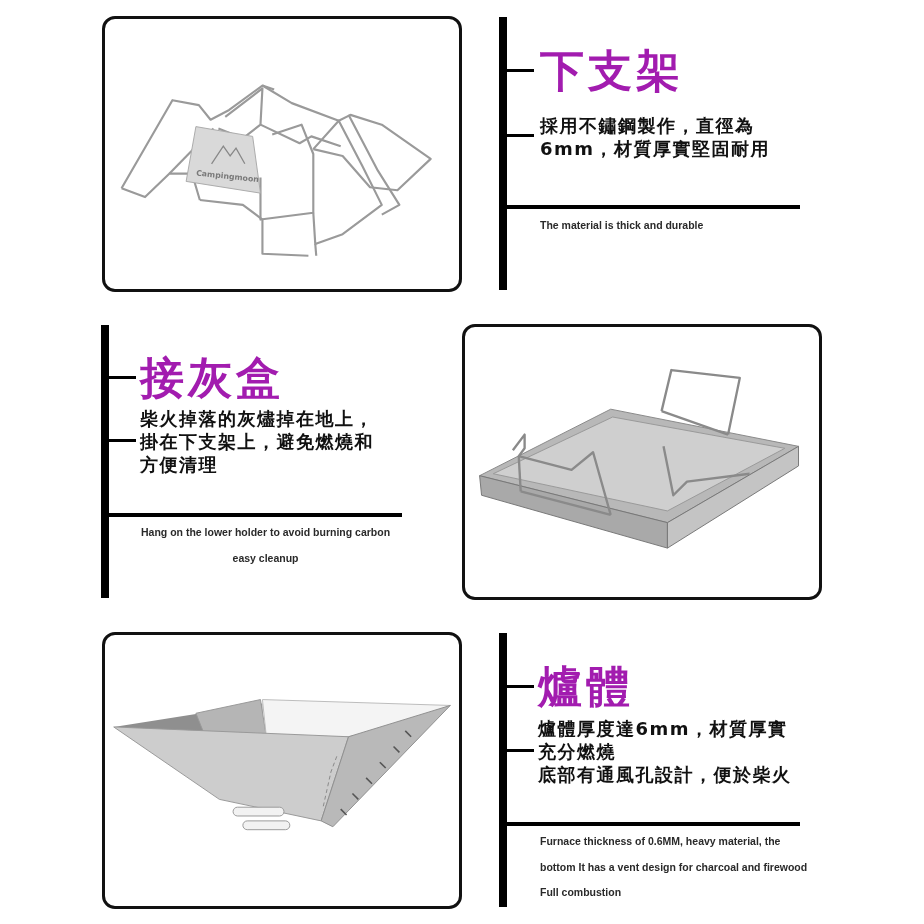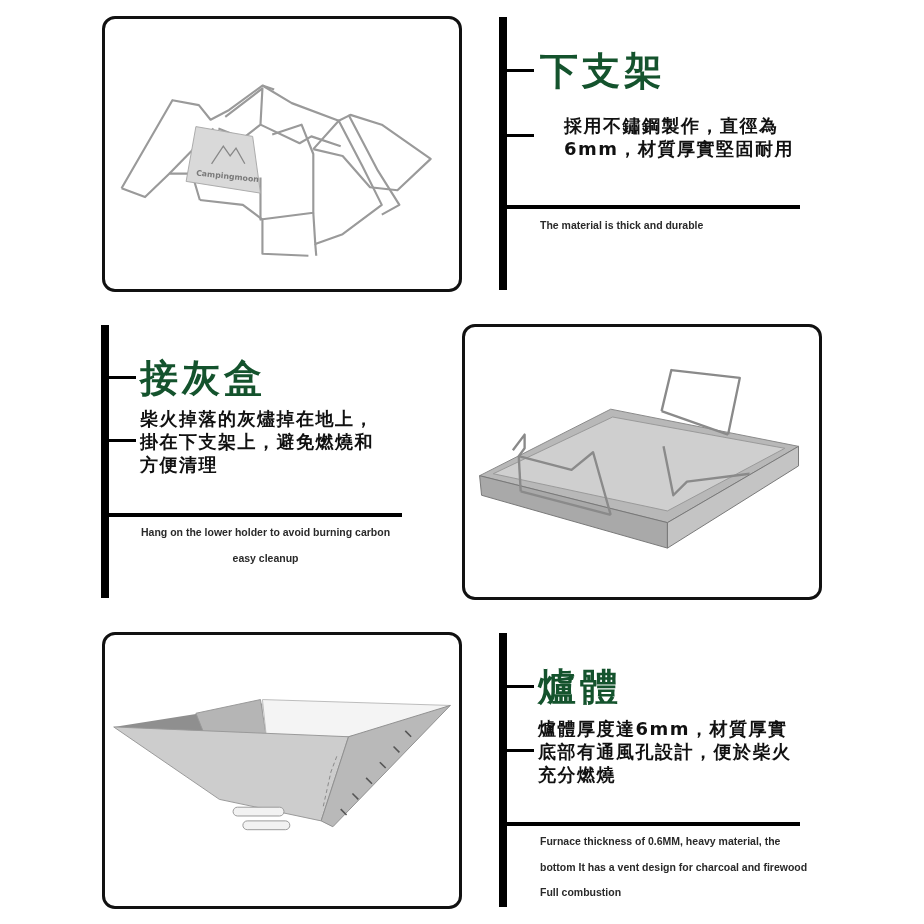--- a/index.html
+++ b/index.html
@@ -4,22 +4,22 @@
 <style>
   html, body { margin: 0; padding: 0; background: #ffffff; }
   body { width: 924px; height: 924px; position: relative; overflow: hidden;
          font-family: "DejaVu Sans", sans-serif; color: #111; }
   .frame { position: absolute; box-sizing: border-box; border: 3px solid #111;
            border-radius: 13px; background: #fff; overflow: hidden; }
   .frame svg { position: absolute; left: 0; top: 0; width: 100%; height: 100%; }
   .vbar { position: absolute; background: #000; width: 8px; }
   .tick { position: absolute; background: #000; height: 3px; width: 27px; }
   .divider { position: absolute; background: #000; height: 4px; }
-  .title { position: absolute; font-weight: bold; font-size: 38px; line-height: 44px;
-           letter-spacing: 4px; color: #14532d; text-align: center; }
+  .title { position: absolute; font-weight: bold; font-size: 44px; line-height: 44px;
+           letter-spacing: 4px; color: #a21caf; text-align: center; }
   .zh { position: absolute; font-weight: bold; font-size: 18px; line-height: 23px;
         letter-spacing: 1.5px; color: #111; }
   .en { position: absolute; font-family: "Liberation Sans", sans-serif; font-weight: bold;
         font-size: 10.5px; color: #2a2a2a; }
   .en div { height: 25.5px; line-height: 25.5px; white-space: nowrap; }
 </style>
 </head>
 <body>
 
 <div class="frame" style="left:102px; top:16px; width:360px; height:276px;">
@@ -40,21 +40,21 @@
     <polygon points="92,110 150,120 158,178 82,166" fill="#d9d9d9" stroke="#aaa" stroke-width="1"></polygon>
     <path d="M108 148 L120 130 L127 140 L133 132 L142 148" fill="none" stroke="#888" stroke-width="1.3"></path>
     <text x="92" y="160" font-size="8" font-weight="bold" fill="#7a7a7a" transform="rotate(6 92 160)">Campingmoon</text>
   </svg>
 </div>
 
 <div class="vbar" style="left:499px; top:17px; height:273px;"></div>
 <div class="tick" style="left:507px; top:69px;"></div>
 <div class="tick" style="left:507px; top:134px;"></div>
 <div class="title" style="left:540px; top:49px;">下支架</div>
-<div class="zh" style="left:564px; top:114px;">
+<div class="zh" style="left:540px; top:114px;">
   <div>採用不鏽鋼製作，直徑為</div>
   <div>6mm，材質厚實堅固耐用</div>
 </div>
 <div class="divider" style="left:507px; top:205px; width:293px;"></div>
 <div class="en" style="left:540px; top:213px;">
   <div>The material is thick and durable</div>
 </div>
 
 <div class="vbar" style="left:101px; top:325px; height:273px;"></div>
 <div class="tick" style="left:109px; top:376px;"></div>
@@ -108,21 +108,21 @@
     <rect x="140" y="190" width="48" height="9" rx="4.5" fill="#f2f2f2" stroke="#999" stroke-width="1"></rect>
   </svg>
 </div>
 
 <div class="vbar" style="left:499px; top:633px; height:274px;"></div>
 <div class="tick" style="left:507px; top:685px;"></div>
 <div class="tick" style="left:507px; top:749px;"></div>
 <div class="title" style="left:538px; top:665px;">爐體</div>
 <div class="zh" style="left:538px; top:717px;">
   <div>爐體厚度達6mm，材質厚實</div>
+  <div>充分燃燒</div>
   <div>底部有通風孔設計，便於柴火</div>
-  <div>充分燃燒</div>
 </div>
 <div class="divider" style="left:507px; top:822px; width:293px;"></div>
 <div class="en" style="left:540px; top:829px;">
   <div>Furnace thickness of 0.6MM, heavy material, the</div>
   <div>bottom It has a vent design for charcoal and firewood</div>
   <div>Full combustion</div>
 </div>
 
 </body></html>

